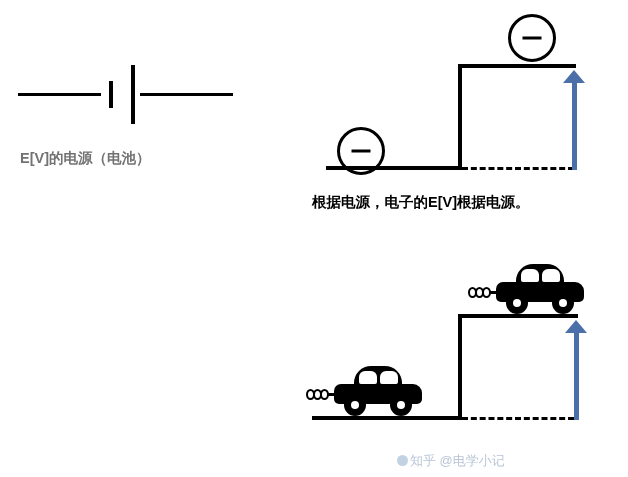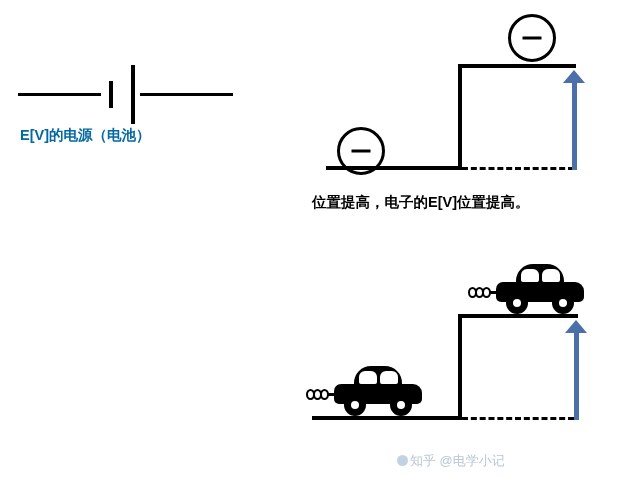--- a/index.html
+++ b/index.html
@@ -51,25 +51,25 @@
   }
   #batt-plate-long {
     left: 113px;
     top: 3px;
     width: 4px;
     height: 59px;
   }
   #battery-caption {
     position: absolute;
     left: 2px;
-    top: 64px;
+    top: 87px;
     width: 215px;
     font-size: 14.5px;
     font-weight: bold;
-    color: #0369a1;
+    color: #737373;
     white-space: nowrap;
     letter-spacing: 0px;
   }
 
   
   .step-wall {
     position: absolute;
     background: #000;
   }
   .dashed-line {
@@ -327,21 +327,21 @@
       <div class="shaft"></div>
     </div>
 
     <div class="electron" id="electron-upper">
       <div class="minus"></div>
     </div>
     <div class="electron" id="electron-lower">
       <div class="minus"></div>
     </div>
   </div>
-  <div class="caption" id="electron-caption">位置提高，电子的E[V]位置提高。</div>
+  <div class="caption" id="electron-caption">根据电源，电子的E[V]根据电源。</div>
 
   <div class="panel" id="car-panel">
     <div class="step-wall" id="car-top-ledge"></div>
     <div class="step-wall" id="car-wall"></div>
     <div class="step-wall" id="car-ground"></div>
     <div class="dashed-line" id="car-dash"></div>
 
     <div class="up-arrow" id="car-arrow">
       <div class="head"></div>
       <div class="shaft"></div>

